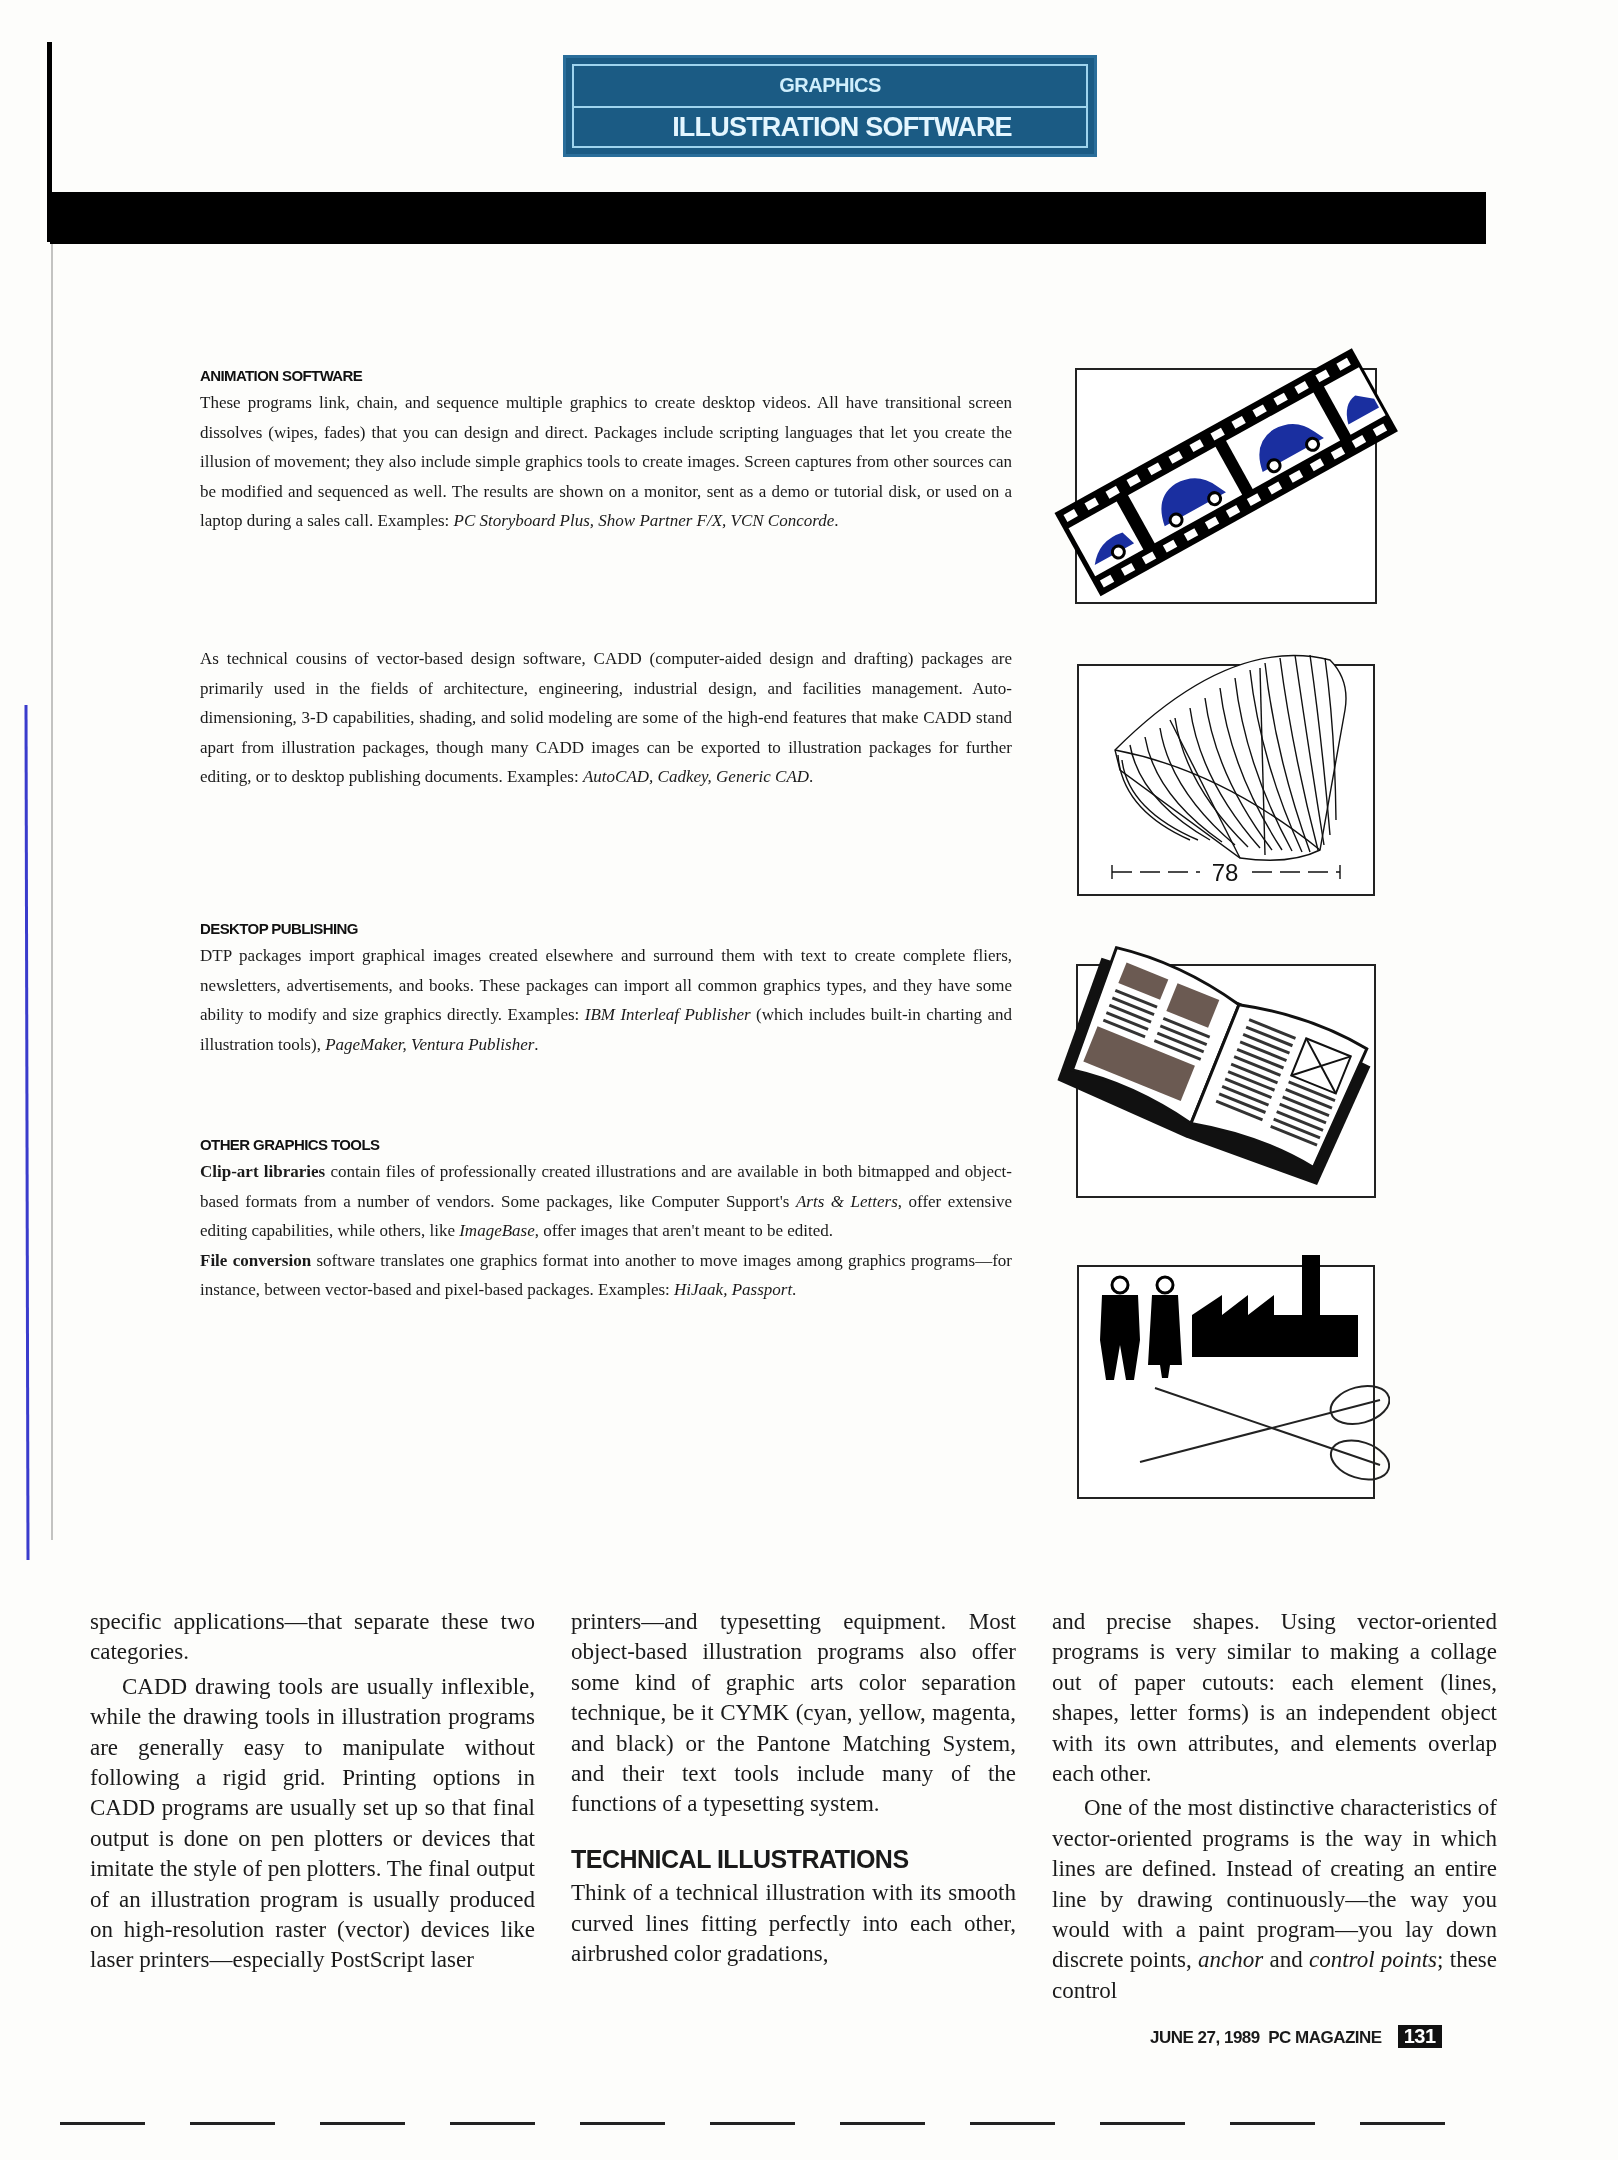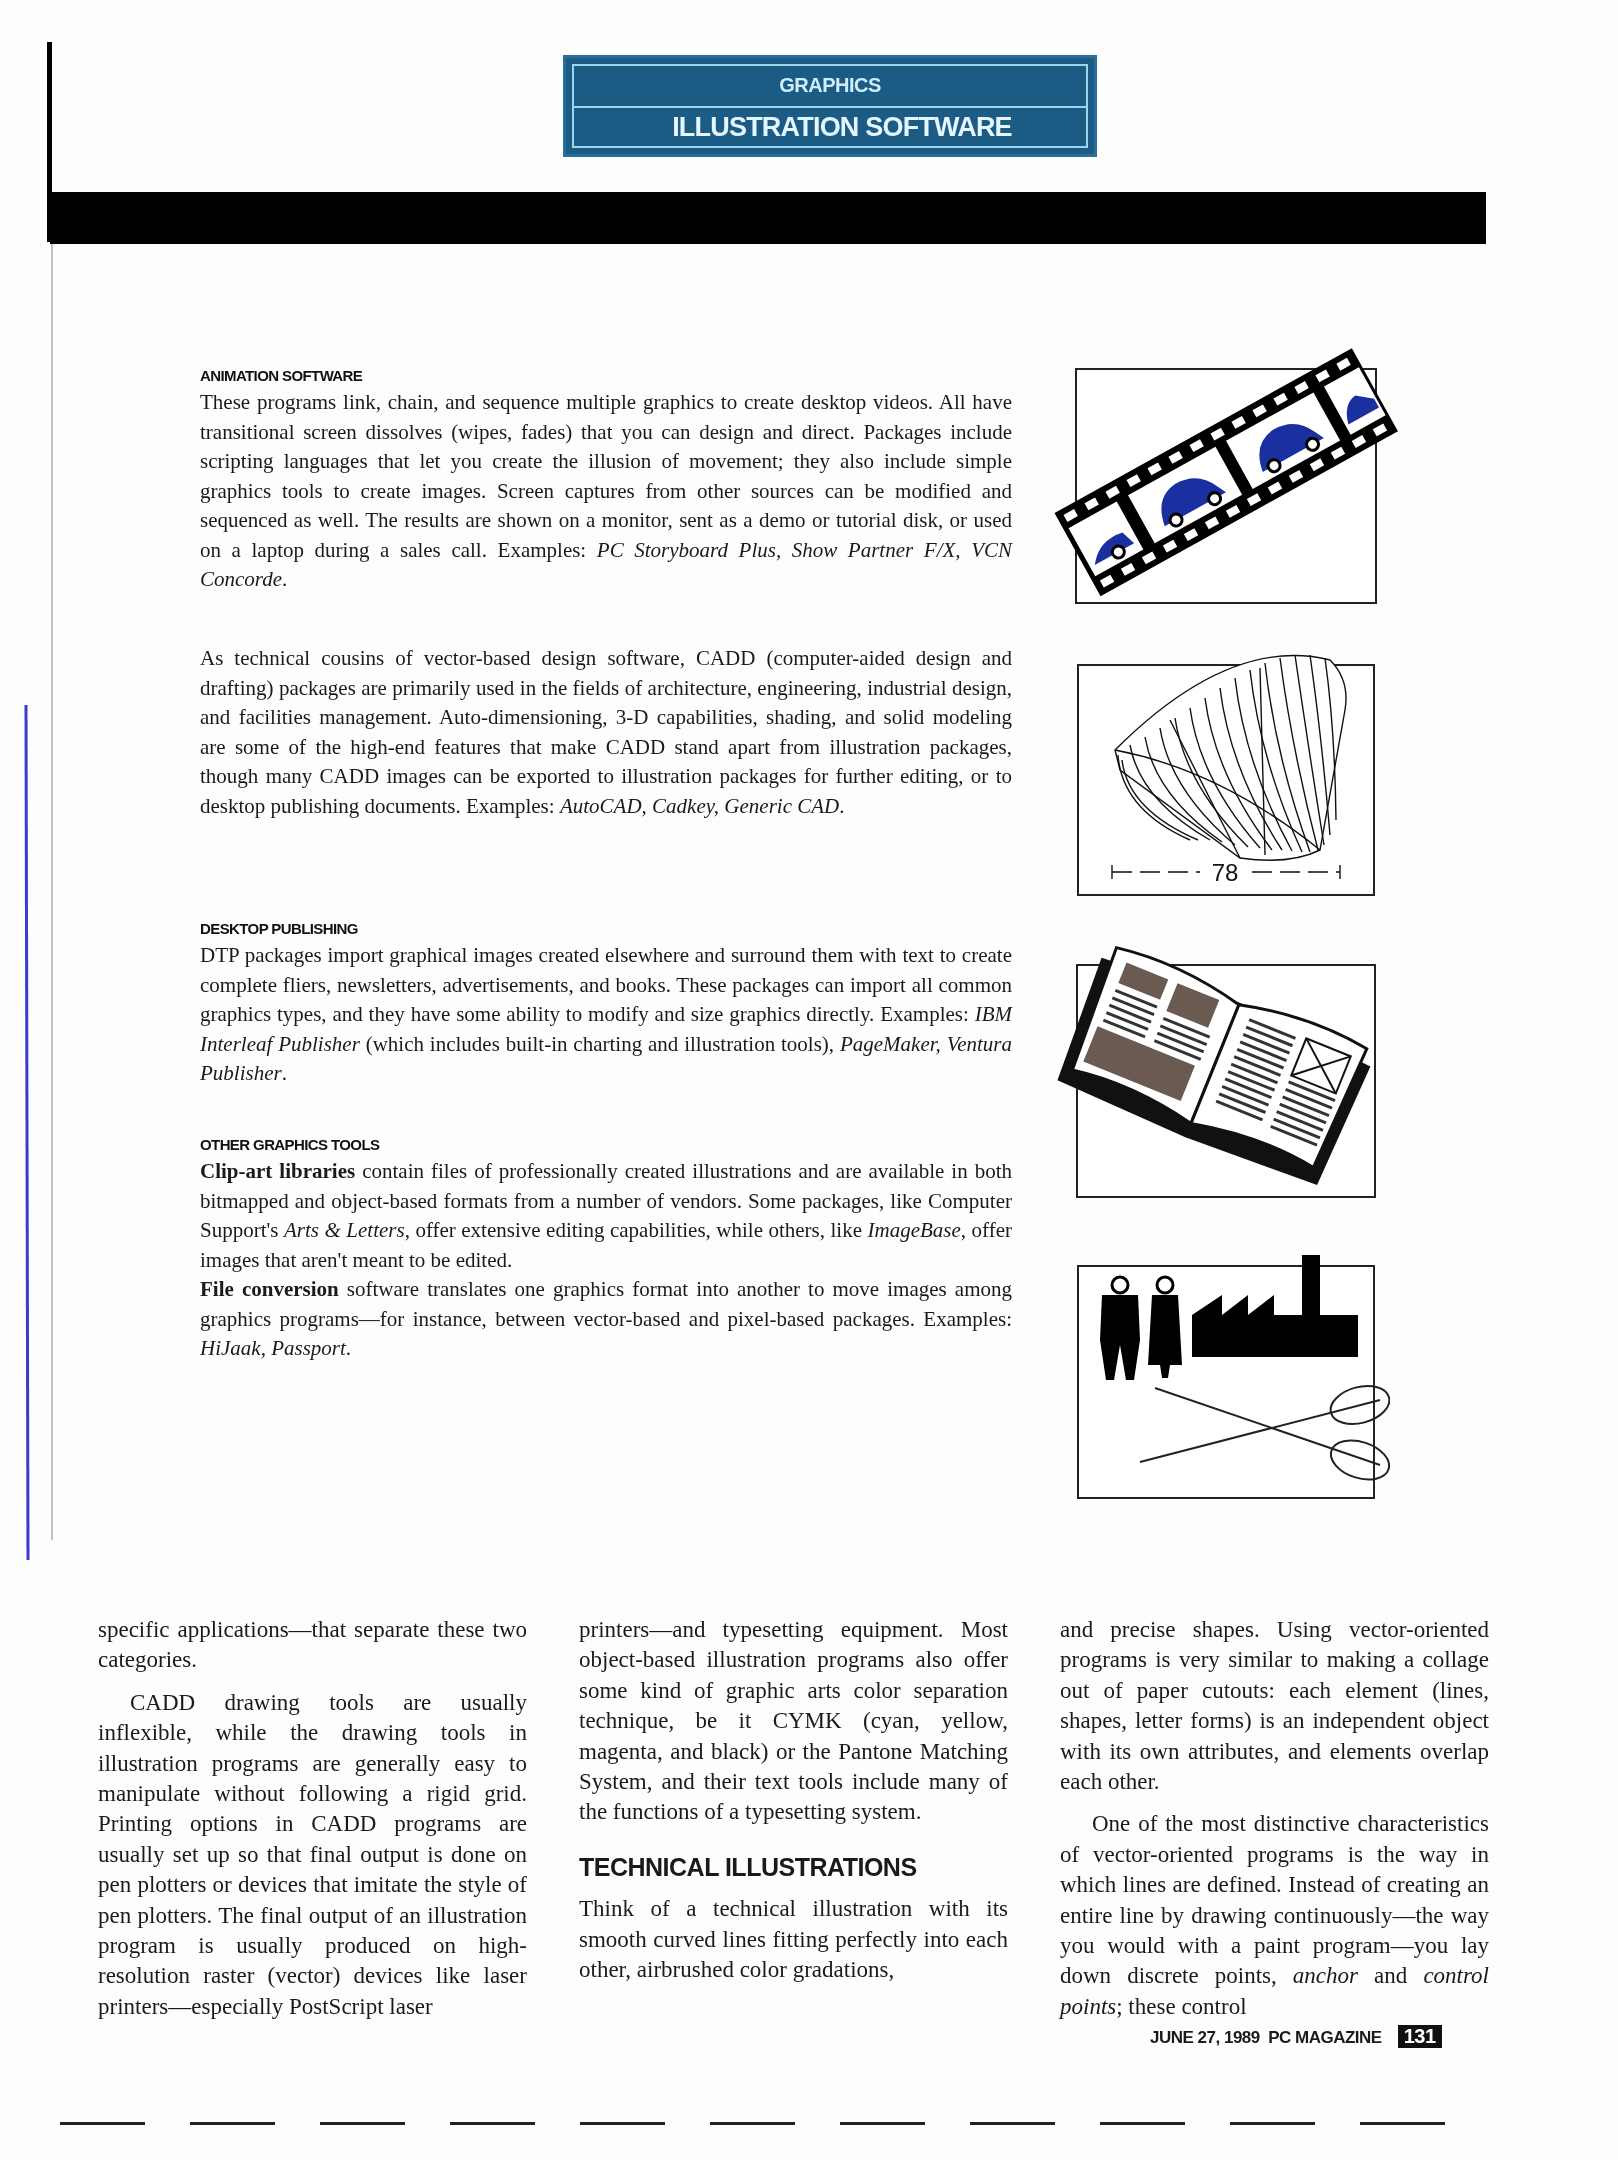--- a/index.html
+++ b/index.html
@@ -17,26 +17,26 @@
   .header-top { position:absolute; left:0; right:0; top:8px; text-align:center;
                 font-family:"Liberation Sans", sans-serif; font-weight:bold; font-size:20px;
                 color:#cfeefc; letter-spacing:-0.5px; }
   .header-bottom { position:absolute; left:0; right:0; top:46px; text-align:center;
                    font-family:"Liberation Sans", sans-serif; font-weight:bold; font-size:27px;
                    color:#e4f6ff; letter-spacing:-0.8px;padding-left:24px; }
   .black-bar { left:50px; top:192px; width:1436px; height:52px; background:#000; }
   .sidebar { left:200px; width:812px; }
   .sec-title { font-family:"Liberation Sans", sans-serif; font-weight:bold; font-size:15px;
                letter-spacing:-0.6px; margin:0 0 4px 0; color:#111; }
-  .sec-body { font-size:21px; line-height:29.5px; text-align:justify; margin:0; }
+  .sec-body { font-size:17px; line-height:29.5px; text-align:justify; margin:0; }
   .sec-body i { font-style:italic; }
   .sec-body b { font-weight:bold; }
   .frame { position:absolute; border:2px solid #222; box-sizing:border-box; background:#fff; }
   .col { position:absolute; top:1603px; width:453px; font-size:23px; line-height:30.4px; text-align:justify; }
-  .col p { margin:12px; }
+  .col p { margin:4px; }
   .indent { text-indent:32px; }
   .col-head { font-family:"Liberation Sans", sans-serif; font-weight:bold; font-size:25px;
               letter-spacing:-0.5px; margin-top:24px !important; }
   .footer { left:1150px; top:2025px; font-family:"Liberation Sans", sans-serif; font-weight:bold;
             font-size:17px; letter-spacing:-0.5px; }
   .page-num { display:inline-block; background:#111; color:#fff; padding:0 6px; margin-left:16px;
               font-size:20px; }
   .dash { position:absolute; top:2122px; height:3px; background:#222; width:85px; }
 </style>
 </head>

